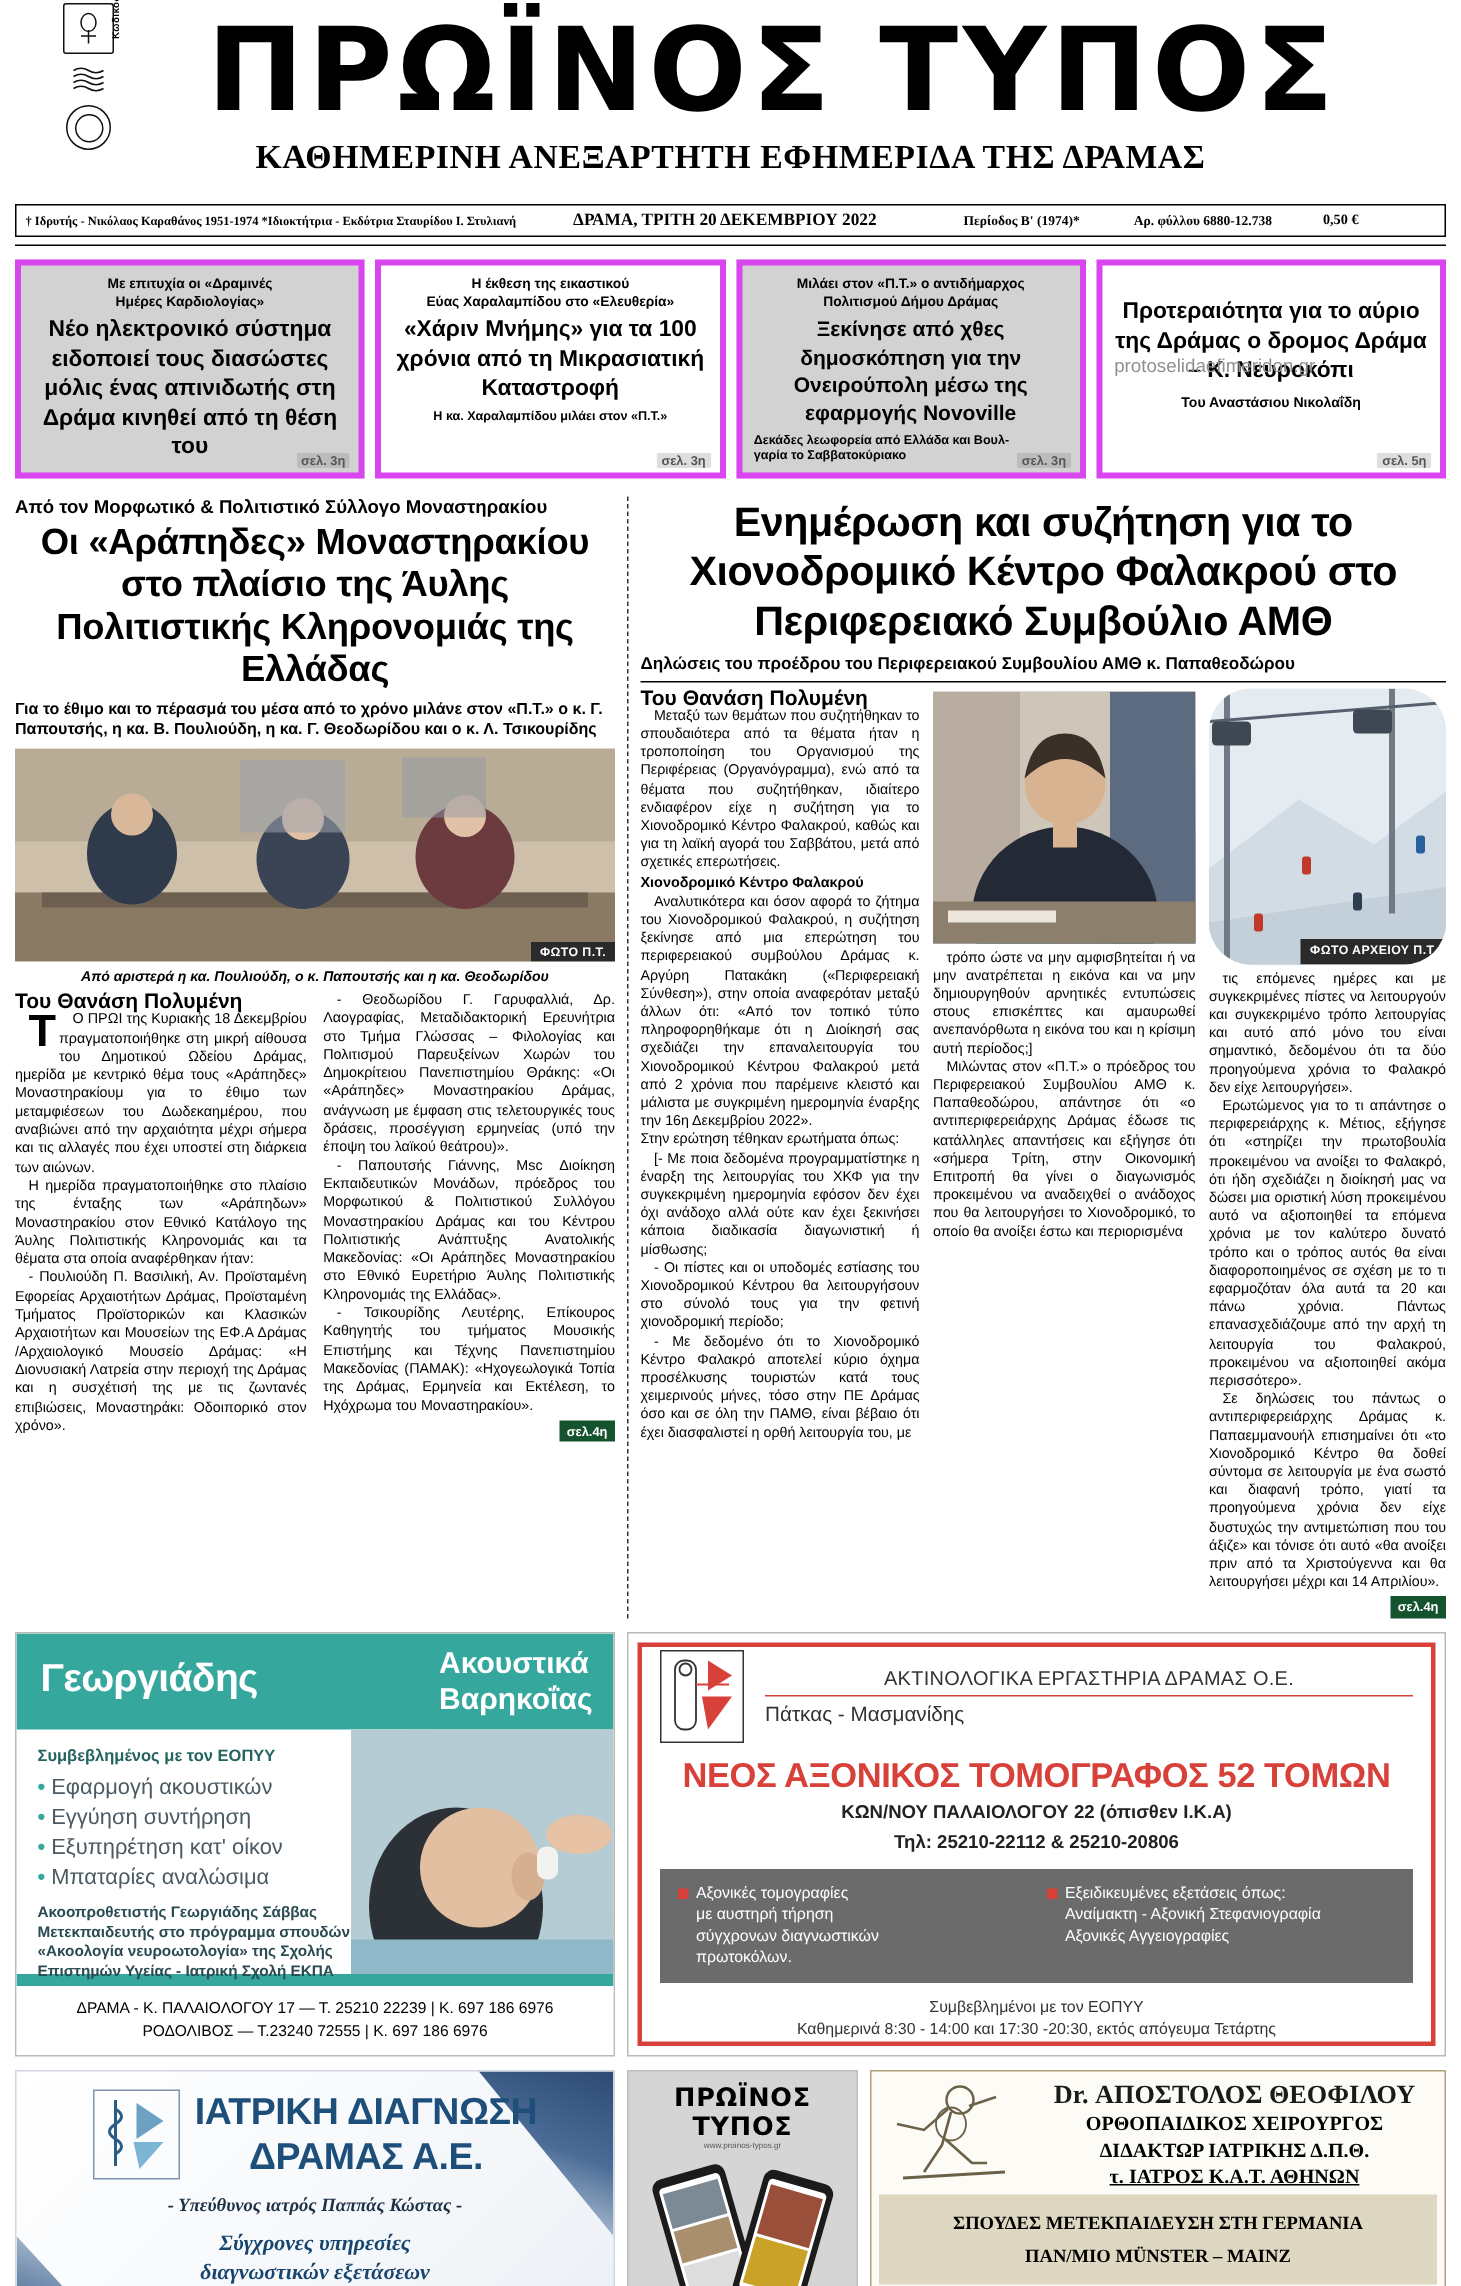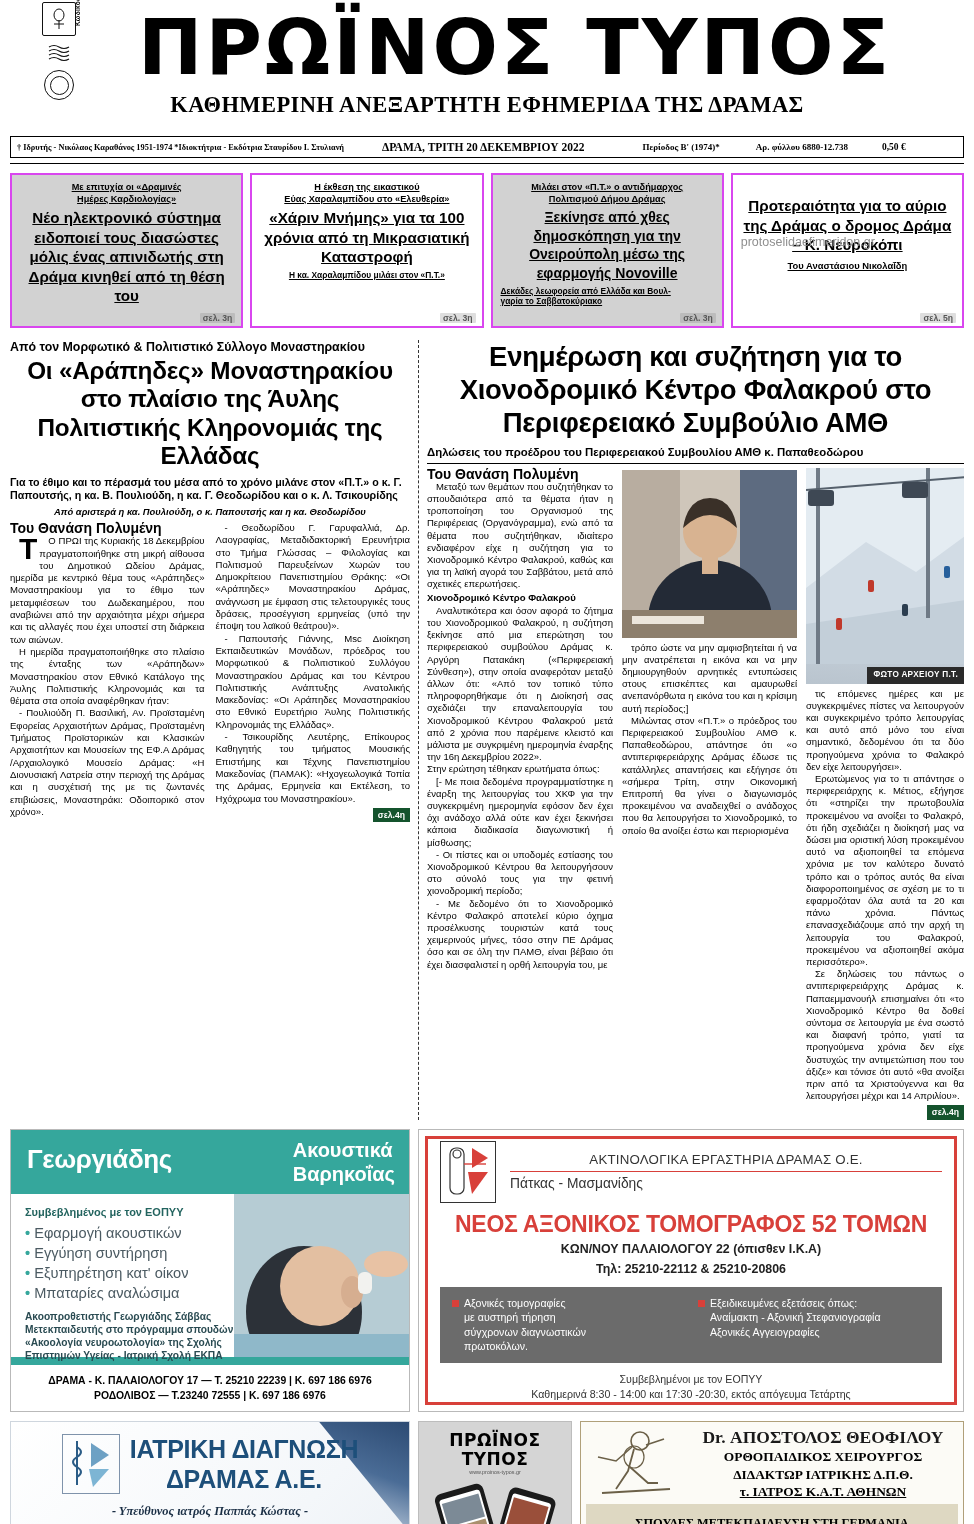--- a/index.html
+++ b/index.html
@@ -53,24 +53,23 @@
   .info-bar .ib-left { padding-left: 6px; font-size: 8.3px; }
   .info-bar .ib-date { font-size: 11.5px; margin-left: 38px; }
   .info-bar .ib-period { font-size: 9px; margin-left: 58px; }
   .info-bar .ib-issue { font-size: 9px; margin-left: 36px; }
   .info-bar .ib-price { font-size: 9.5px; margin-left: 34px; }
   .rule-thin { border-top: 1.5px solid #000; margin-top: 5px; }
 
   
   .teaser-row { display: flex; gap: 7px; margin-top: 9px; }
   .teaser {
-    flex: 1; border: 2px solid #d946ef; padding: 7px 8px 19px;
+    flex: 1; border: 4px solid #d946ef; padding: 7px 8px 6px;
     position: relative; min-height: 144px;
     text-align: center;
-    text-decoration: underline;
   }
   .teaser.grey { background: #d2d2d2; }
   .teaser.white { background: #ffffff; }
   .teaser .kicker {
     font-size: 9.2px; font-weight: 700; line-height: 11.6px; margin-bottom: 3px;
   }
   .teaser .big {
     font-size: 15.2px; font-weight: 700; line-height: 19.5px;
   }
   .teaser .big.sm { font-size: 14px; line-height: 18.6px; }
@@ -144,22 +143,23 @@
   .r-deck {
     font-size: 11.4px; font-weight: 700; line-height: 14px;
     border-bottom: 1px solid #000; padding: 6px 0 4px; margin-bottom: 4px;
   }
   .r-body { display: flex; gap: 9px; font-size: 9.5px; line-height: 12.2px; text-align: justify; }
   .r-c1 { width: 186px; }
   .r-c2 { width: 175px; position: relative; }
   .r-c3 { flex: 1; }
   .sub-head { font-weight: 700; font-size: 9.6px; margin: 1px 0; }
   .photo-ski {
-    height: 216px; width: 100%; position: relative; overflow: hidden; margin-bottom: 4px;
+    height: 184px; width: 100%; position: relative; overflow: hidden; margin-bottom: 4px;
     background: linear-gradient(185deg,#eef3f7 0%,#dfe8ef 30%,#cfd9e2 60%,#b9c4ce 100%);
+    border-radius: 28px;
   }
   .photo-port {
     float: right; width: 175px; height: 168px; margin: 2px 0 4px 6px;
     position: relative; overflow: hidden;
     background: linear-gradient(160deg,#d6cfc6 0%,#9a8f82 35%,#3d4658 75%,#252b38 100%);
   }
 
   
   .ads-row { display: flex; gap: 8px; margin-top: 9px; }
   .ad { position: relative; overflow: hidden; }
@@ -181,21 +181,21 @@
   .hear-body { position: relative; height: 163px; padding: 12px 14px; }
   .hear-eopyy { font-size: 11px; font-weight: 700; color: #23645f; margin-bottom: 5px; }
   .hear-li { font-size: 14.6px; color: #4b5a62; line-height: 20px; }
   .hear-li b { color: #35a79c; }
   .hear-small { font-size: 10.2px; font-weight: 700; color:#2a4b52; line-height: 13px; margin-top: 7px; }
   .hear-photo {
     position:absolute; right: 0; top: 0; width: 175px; height: 163px;
     background: linear-gradient(160deg,#cfe0e6 0%,#a9c3cc 40%,#6d8994 100%);
   }
   .hear-foot { height: 56px; background: #fff; border-top: 8px solid #35a79c; padding-top: 8px; text-align:center; }
-  .hear-foot div { font-size: 10.4px; font-weight: 700; line-height: 15px; }
+  .hear-foot div { font-size: 10.4px; font-weight: 400; line-height: 15px; }
 
   
   .ad-radio {
     flex: 1; height: 283px; border: 1px solid #b9b9b9; background:#fff; padding: 6px;
   }
   .radio-inner { border: 3px solid #d8403a; height: 100%; padding: 2px 12px; text-align:center; }
   .radio-head { display:flex; align-items:center; gap: 14px; justify-content:center; }
   .radio-mark { width: 56px; height: 62px; border: 1.4px solid #333; position: relative; }
   .radio-title { font-size: 13.3px; color:#333; letter-spacing:.2px; }
   .radio-titlerule { border-bottom: 1.6px solid #d8403a; margin: 4px 0 4px; }
@@ -323,20 +323,37 @@
     </div>
   </div>
 
   <div class="main-grid">
 
     <div class="col-left">
       <div class="l-kicker">Από τον Μορφωτικό &amp; Πολιτιστικό Σύλλογο Μοναστηρακίου</div>
       <div class="l-head">Οι «Αράπηδες» Μοναστηρακίου στο πλαίσιο της Άυλης Πολιτιστικής Κληρονομιάς της Ελλάδας</div>
       <div class="l-deck">Για το έθιμο και το πέρασμά του μέσα από το χρόνο μιλάνε στον «Π.Τ.» ο κ. Γ. Παπουτσής, η κα. Β. Πουλιούδη, η κα. Γ. Θεοδωρίδου και ο κ. Λ. Τσικουρίδης</div>
 
+      <div class="photo-main">
+        <svg width="400" height="142" viewBox="0 0 400 142" style="position:absolute;inset:0">
+          <rect width="400" height="142" fill="#cdbfa9"></rect>
+          <rect x="0" y="0" width="400" height="62" fill="#b9ac97"></rect>
+          <rect x="0" y="96" width="400" height="46" fill="#8a7a63"></rect>
+          <rect x="18" y="96" width="364" height="10" fill="#6e6051"></rect>
+          <ellipse cx="78" cy="70" rx="30" ry="34" fill="#2f3a4b"></ellipse>
+          <circle cx="78" cy="44" r="14" fill="#d9b89a"></circle>
+          <ellipse cx="192" cy="74" rx="31" ry="33" fill="#3a4455"></ellipse>
+          <circle cx="192" cy="47" r="14" fill="#e0c0a4"></circle>
+          <ellipse cx="300" cy="72" rx="33" ry="35" fill="#6b3b3f"></ellipse>
+          <circle cx="300" cy="45" r="14" fill="#e2c2a6"></circle>
+          <rect x="150" y="8" width="70" height="48" fill="#9aa3ad" opacity=".55"></rect>
+          <rect x="258" y="6" width="56" height="40" fill="#8f98a3" opacity=".5"></rect>
+        </svg>
+        <div class="photo-credit">ΦΩΤΟ Π.Τ.</div>
+      </div>
       <div class="photo-cap">Από αριστερά η κα. Πουλιούδη, ο κ. Παπουτσής και η κα. Θεοδωρίδου</div>
 
       <div class="two-col">
         <div class="byline-sm">Του Θανάση Πολυμένη</div>
         <p class="dropcapP">ΤΟ ΠΡΩΙ της Κυριακής 18 Δεκεμβρίου πραγματοποιήθηκε στη μικρή αίθουσα του Δημοτικού Ωδείου Δράμας, ημερίδα με κεντρικό θέμα τους «Αράπηδες» Μοναστηρακίουμ για το έθιμο των μεταμφιέσεων του Δωδεκαημέρου, που αναβιώνει από την αρχαιότητα μέχρι σήμερα και τις αλλαγές που έχει υποστεί στη διάρκεια των αιώνων.</p>
         <p>Η ημερίδα πραγματοποιήθηκε στο πλαίσιο της ένταξης των «Αράπηδων» Μοναστηρακίου στον Εθνικό Κατάλογο της Άυλης Πολιτιστικής Κληρονομιάς και τα θέματα στα οποία αναφέρθηκαν ήταν:</p>
         <p>- Πουλιούδη Π. Βασιλική, Αν. Προϊσταμένη Εφορείας Αρχαιοτήτων Δράμας, Προϊσταμένη Τμήματος Προϊστορικών και Κλασικών Αρχαιοτήτων και Μουσείων της ΕΦ.Α Δράμας /Αρχαιολογικό Μουσείο Δράμας: «Η Διονυσιακή Λατρεία στην περιοχή της Δράμας και η συσχέτισή της με τις ζωντανές επιβιώσεις, Μοναστηράκι: Οδοιπορικό στον χρόνο».</p>
         <p>- Θεοδωρίδου Γ. Γαρυφαλλιά, Δρ. Λαογραφίας, Μεταδιδακτορική Ερευνήτρια στο Τμήμα Γλώσσας – Φιλολογίας και Πολιτισμού Παρευξείνων Χωρών του Δημοκρίτειου Πανεπιστημίου Θράκης: «Οι «Αράπηδες» Μοναστηρακίου Δράμας, ανάγνωση με έμφαση στις τελετουργικές τους δράσεις, προσέγγιση ερμηνείας (υπό την έποψη του λαϊκού θεάτρου)».</p>
         <p>- Παπουτσής Γιάννης, Msc Διοίκηση Εκπαιδευτικών Μονάδων, πρόεδρος του Μορφωτικού &amp; Πολιτιστικού Συλλόγου Μοναστηρακίου Δράμας και του Κέντρου Πολιτιστικής Ανάπτυξης Ανατολικής Μακεδονίας: «Οι Αράπηδες Μοναστηρακίου στο Εθνικό Ευρετήριο Άυλης Πολιτιστικής Κληρονομιάς της Ελλάδας».</p>
         <p>- Τσικουρίδης Λευτέρης, Επίκουρος Καθηγητής του τμήματος Μουσικής Επιστήμης και Τέχνης Πανεπιστημίου Μακεδονίας (ΠΑΜΑΚ): «Ηχογεωλογικά Τοπία της Δράμας, Ερμηνεία και Εκτέλεση, το Ηχόχρωμα του Μοναστηρακίου».</p>

